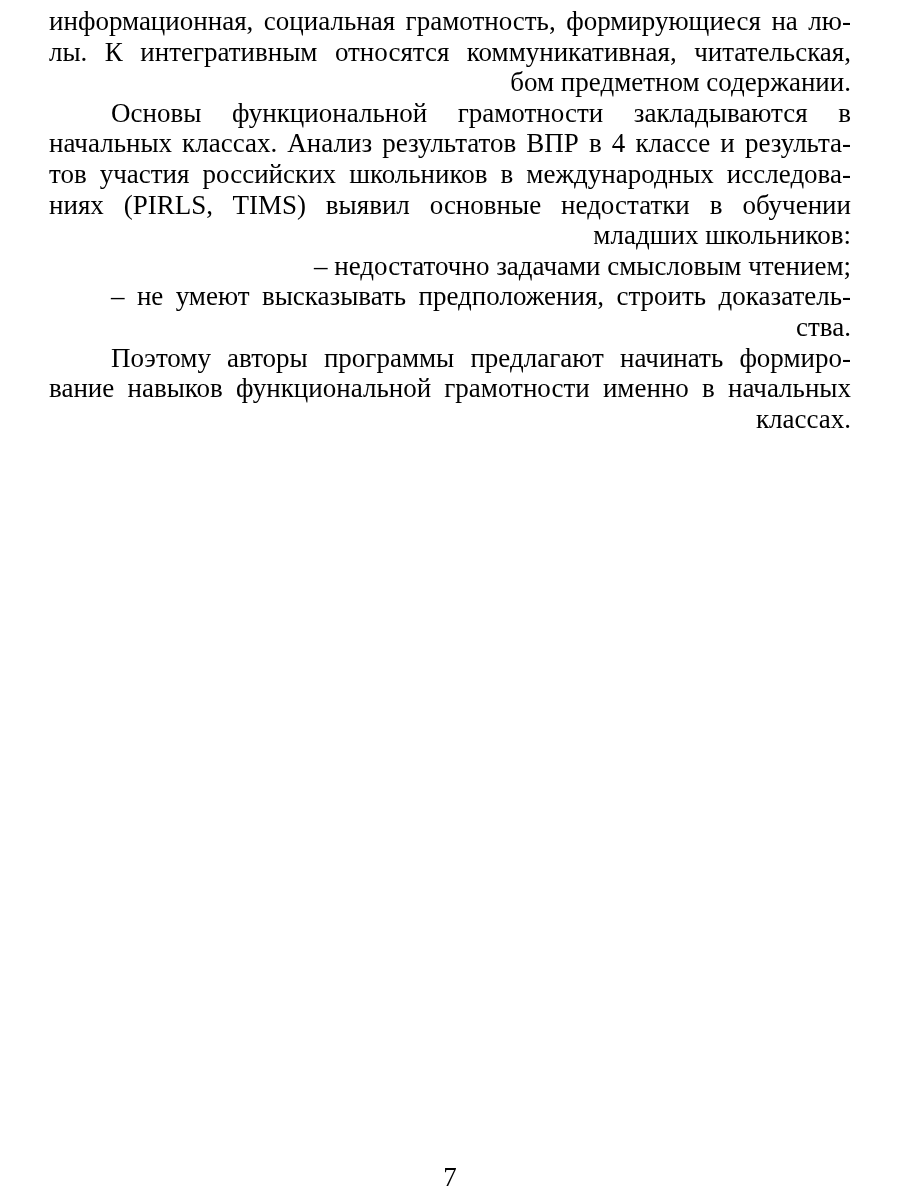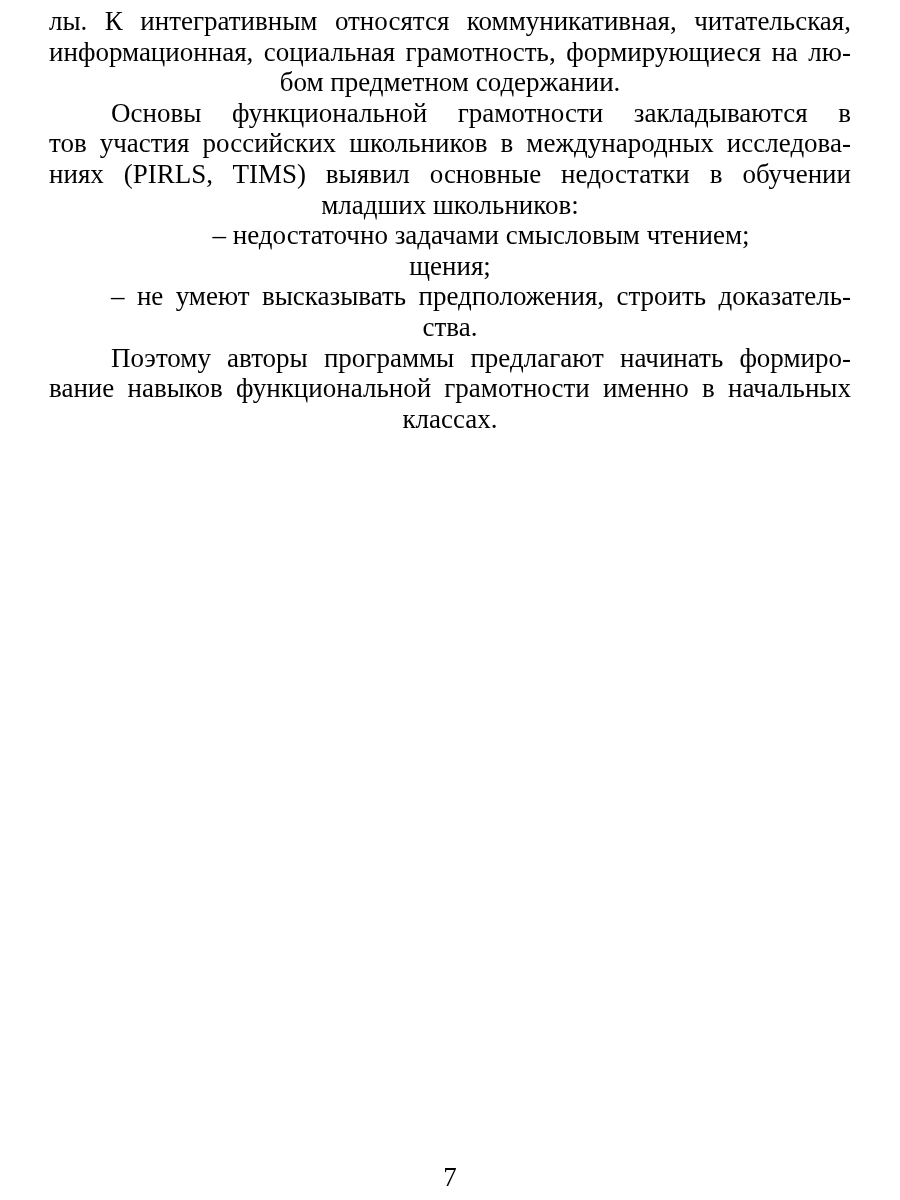--- a/index.html
+++ b/index.html
@@ -19,21 +19,21 @@
   .text-block {
     position: absolute;
     top: 6px;
     left: 49px;
     width: 802px;
     font-size: 27px;
     line-height: 30.6px;
   }
   .line {
     white-space: nowrap;
-    text-align: center;
+    text-align: right;
   }
   .line.j {
     white-space: normal;
     text-align: justify;
     text-align-last: justify;
   }
   .line.ind {
     padding-left: 62px;
   }
   
@@ -48,29 +48,29 @@
     text-align: center;
     font-size: 27px;
     line-height: 30px;
   }
 </style>
 </head>
 <body>
 
 <div class="page">
   <div class="text-block">
+    <div class="line j">информационная, социальная грамотность, формирующиеся на лю-</div>
     <div class="line j">лы. К интегративным относятся коммуникативная, читательская,</div>
-    <div class="line j">информационная, социальная грамотность, формирующиеся на лю-</div>
     <div class="line">бом предметном содержании.</div>
     <div class="line j ind">Основы функциональной грамотности закладываются в</div>
+    <div class="line j">начальных классах. Анализ результатов ВПР в 4 классе и результа-</div>
     <div class="line j">тов участия российских школьников в международных исследова-</div>
     <div class="line j">ниях (PIRLS, TIMS) выявил основные недостатки в обучении</div>
     <div class="line">младших школьников:</div>
     <div class="line ind">– недостаточно задачами смысловым чтением;</div>
-    <div class="line">щения;</div>
     <div class="line j ind">– не умеют высказывать предположения, строить доказатель-</div>
     <div class="line">ства.</div>
     <div class="line j ind">Поэтому авторы программы предлагают начинать формиро-</div>
     <div class="line j">вание навыков функциональной грамотности именно в начальных</div>
     <div class="line">классах.</div>
   </div>
   <div class="page-number">7</div>
 </div>
 
 </body></html>

